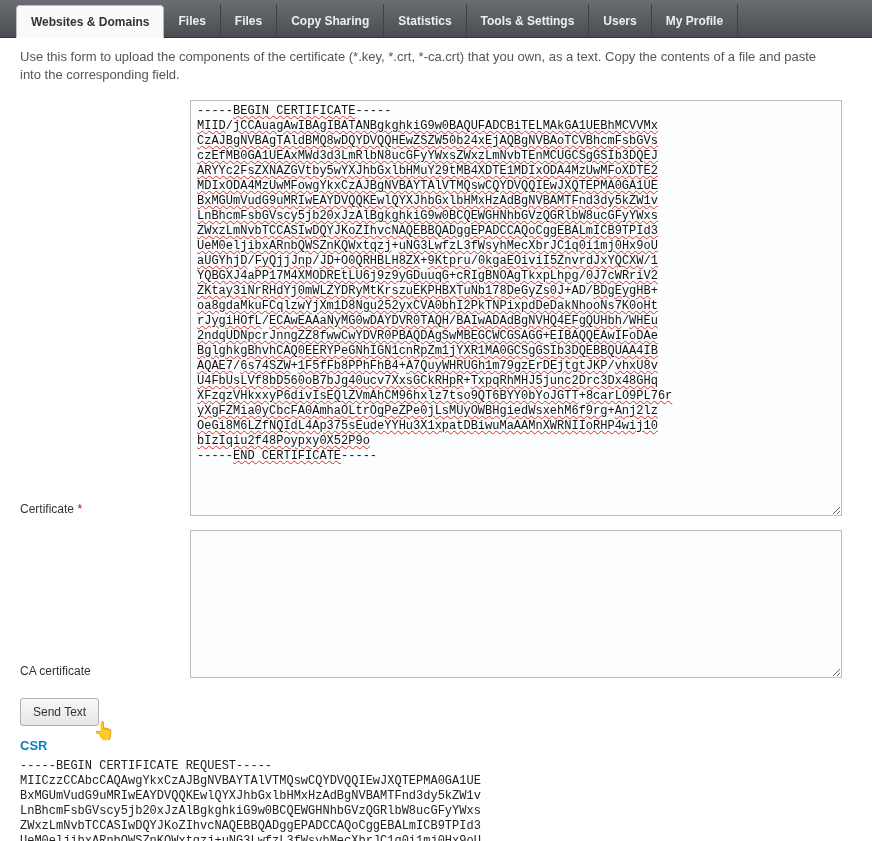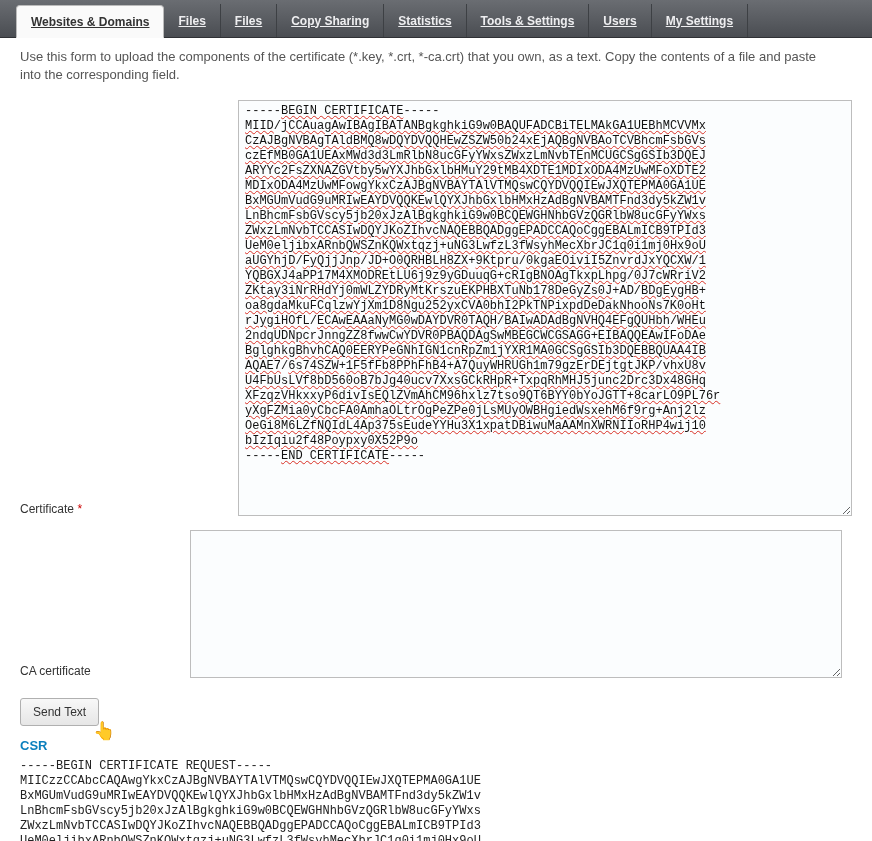--- a/index.html
+++ b/index.html
@@ -20,21 +20,21 @@
   }
   .tab {
     padding: 8px 14px;
     color: #eeeef0;
     font-weight: 600;
     font-size: 12px;
     cursor: pointer;
     border-right: 1px solid #3d4044;
     line-height: 1;
     height: 33px;
-    display:flex;align-items:center;text-decoration:underline;
+    display:flex;align-items:center;
   }
   .tab.active {
     background: #fafafa;
     color: #333;
     border-top-left-radius: 4px;
     border-top-right-radius: 4px;
     border: 1px solid #bbb;
     border-bottom: 1px solid #fafafa;
     height: 33px;
     position:relative;
@@ -88,21 +88,20 @@
     padding: 3px 6px 3px 6px;
     font-family: "Courier New", monospace;
     font-size: 12px;
     line-height: 15px;
     color: #111;
     overflow: auto;
     white-space: pre-wrap;
     word-break: break-all;
     position: relative;
     resize: both;
-    margin-left: 48px;
   }
   .cert-box .sp {
     text-decoration: underline;
     text-decoration-color: #d93025;
     text-decoration-style: wavy;
     text-decoration-thickness: 1px;
   }
   .send-btn {
     border: 1px solid #b0b0b0;
     background: linear-gradient(#f8f8f8,#e6e6e6);
@@ -141,21 +140,21 @@
 <body>
 
 <div class="tabs">
   <div class="tab active">Websites &amp; Domains</div>
   <div class="tab">Files</div>
   <div class="tab">Files</div>
   <div class="tab">Copy Sharing</div>
   <div class="tab">Statistics</div>
   <div class="tab">Tools &amp; Settings</div>
   <div class="tab">Users</div>
-  <div class="tab">My Settings</div>
+  <div class="tab">My Profile</div>
 </div>
 
 <div class="content">
   <div class="desc">Use this form to upload the components of the certificate (*.key, *.crt, *-ca.crt) that you own, as a text. Copy the contents of a file and paste into the corresponding field.</div>
 
   <div class="frow">
     <div class="flabel">
       <span>Certificate</span> <span class="req">*</span>
     </div>
     <div class="cert-box" id="certbox">-----<span class="sp">BEGIN CERTIFICATE</span>-----<br><span class="sp">MIID</span>/<span class="sp">jCCAuagAwIBAgIBATANBgkghkiG9w0BAQUFADCBiTELMAkGA1UEBhMCVVMx</span><br><span class="sp">CzAJBgNVBAgTAldBMQ8wDQYDVQQHEwZSZW50b24xEjAQBgNVBAoTCVBhcmFsbGVs</span><br><span class="sp">czEfMB0GA1UEAxMWd3d3LmRlbN8ucGFyYWxsZWxzLmNvbTEnMCUGCSgGSIb3DQEJ</span><br><span class="sp">ARYYc2FsZXNAZGVtby5wYXJhbGxlbHMuY29tMB4XDTE1MDIxODA4MzUwMFoXDTE2</span><br><span class="sp">MDIxODA4MzUwMFowgYkxCzAJBgNVBAYTAlVTMQswCQYDVQQIEwJXQTEPMA0GA1UE</span><br><span class="sp">BxMGUmVudG9uMRIwEAYDVQQKEwlQYXJhbGxlbHMxHzAdBgNVBAMTFnd3dy5kZW1v</span><br><span class="sp">LnBhcmFsbGVscy5jb20xJzAlBgkghkiG9w0BCQEWGHNhbGVzQGRlbW8ucGFyYWxs</span><br><span class="sp">ZWxzLmNvbTCCASIwDQYJKoZIhvcNAQEBBQADggEPADCCAQoCggEBALmICB9TPId3</span><br><span class="sp">UeM0eljibxARnbQWSZnKQWxtqzj</span>+<span class="sp">uNG3LwfzL3fWsyhMecXbrJC1q0i1mj0Hx9oU</span><br><span class="sp">aUGYhjD</span>/<span class="sp">FyQjjJnp</span>/<span class="sp">JD</span>+<span class="sp">O0QRHBLH8ZX</span>+<span class="sp">9Ktpru</span>/<span class="sp">0kgaEOiviI5ZnvrdJxYQCXW</span>/<span class="sp">1</span><br><span class="sp">YQBGXJ4aPP17M4XMODREtLU6j9z9yGDuuqG</span>+<span class="sp">cRIgBNOAgTkxpLhpg</span>/<span class="sp">0J7cWRriV2</span><br><span class="sp">ZKtay3iNrRHdYj0mWLZYDRyMtKrszuEKPHBXTuNb178DeGyZs0J</span>+AD/<span class="sp">BDgEygHB</span>+<br><span class="sp">oa8gdaMkuFCqlzwYjXm1D8Ngu252yxCVA0bhI2PkTNPixpdDeDakNhooNs7K0oHt</span><br><span class="sp">rJygiHOfL</span>/<span class="sp">ECAwEAAaNyMG0wDAYDVR0TAQH</span>/<span class="sp">BAIwADAdBgNVHQ4EFgQUHbh</span>/<span class="sp">WHEu</span><br><span class="sp">2ndqUDNpcrJnngZZ8fwwCwYDVR0PBAQDAgSwMBEGCWCGSAGG</span>+<span class="sp">EIBAQQEAwIFoDAe</span><br><span class="sp">BglghkgBhvhCAQ0EERYPeGNhIGN1cnRpZm1jYXR1MA0GCSgGSIb3DQEBBQUAA4IB</span><br><span class="sp">AQAE7</span>/<span class="sp">6s74SZW</span>+<span class="sp">1F5fFb8PPhFhB4</span>+<span class="sp">A7QuyWHRUGh1m79gzErDEjtgtJKP</span>/<span class="sp">vhxU8v</span><br><span class="sp">U4FbUsLVf8bD560oB7bJg40ucv7XxsGCkRHpR</span>+<span class="sp">TxpqRhMHJ5junc2Drc3Dx48GHq</span><br><span class="sp">XFzqzVHkxxyP6divIsEQlZVmAhCM96hxlz7tso9QT6BYY0bYoJGTT</span>+<span class="sp">8carLO9PL76r</span><br><span class="sp">yXgFZMia0yCbcFA0AmhaOLtrOgPeZPe0jLsMUyOWBHgiedWsxehM6f9rg</span>+<span class="sp">Anj2lz</span><br><span class="sp">OeGi8M6LZfNQIdL4Ap375sEudeYYHu3X1xpatDBiwuMaAAMnXWRNIIoRHP4wij10</span><br><span class="sp">bIzIqiu2f48Poypxy0X52P9o</span><br>-----<span class="sp">END CERTIFICATE</span>-----</div>

